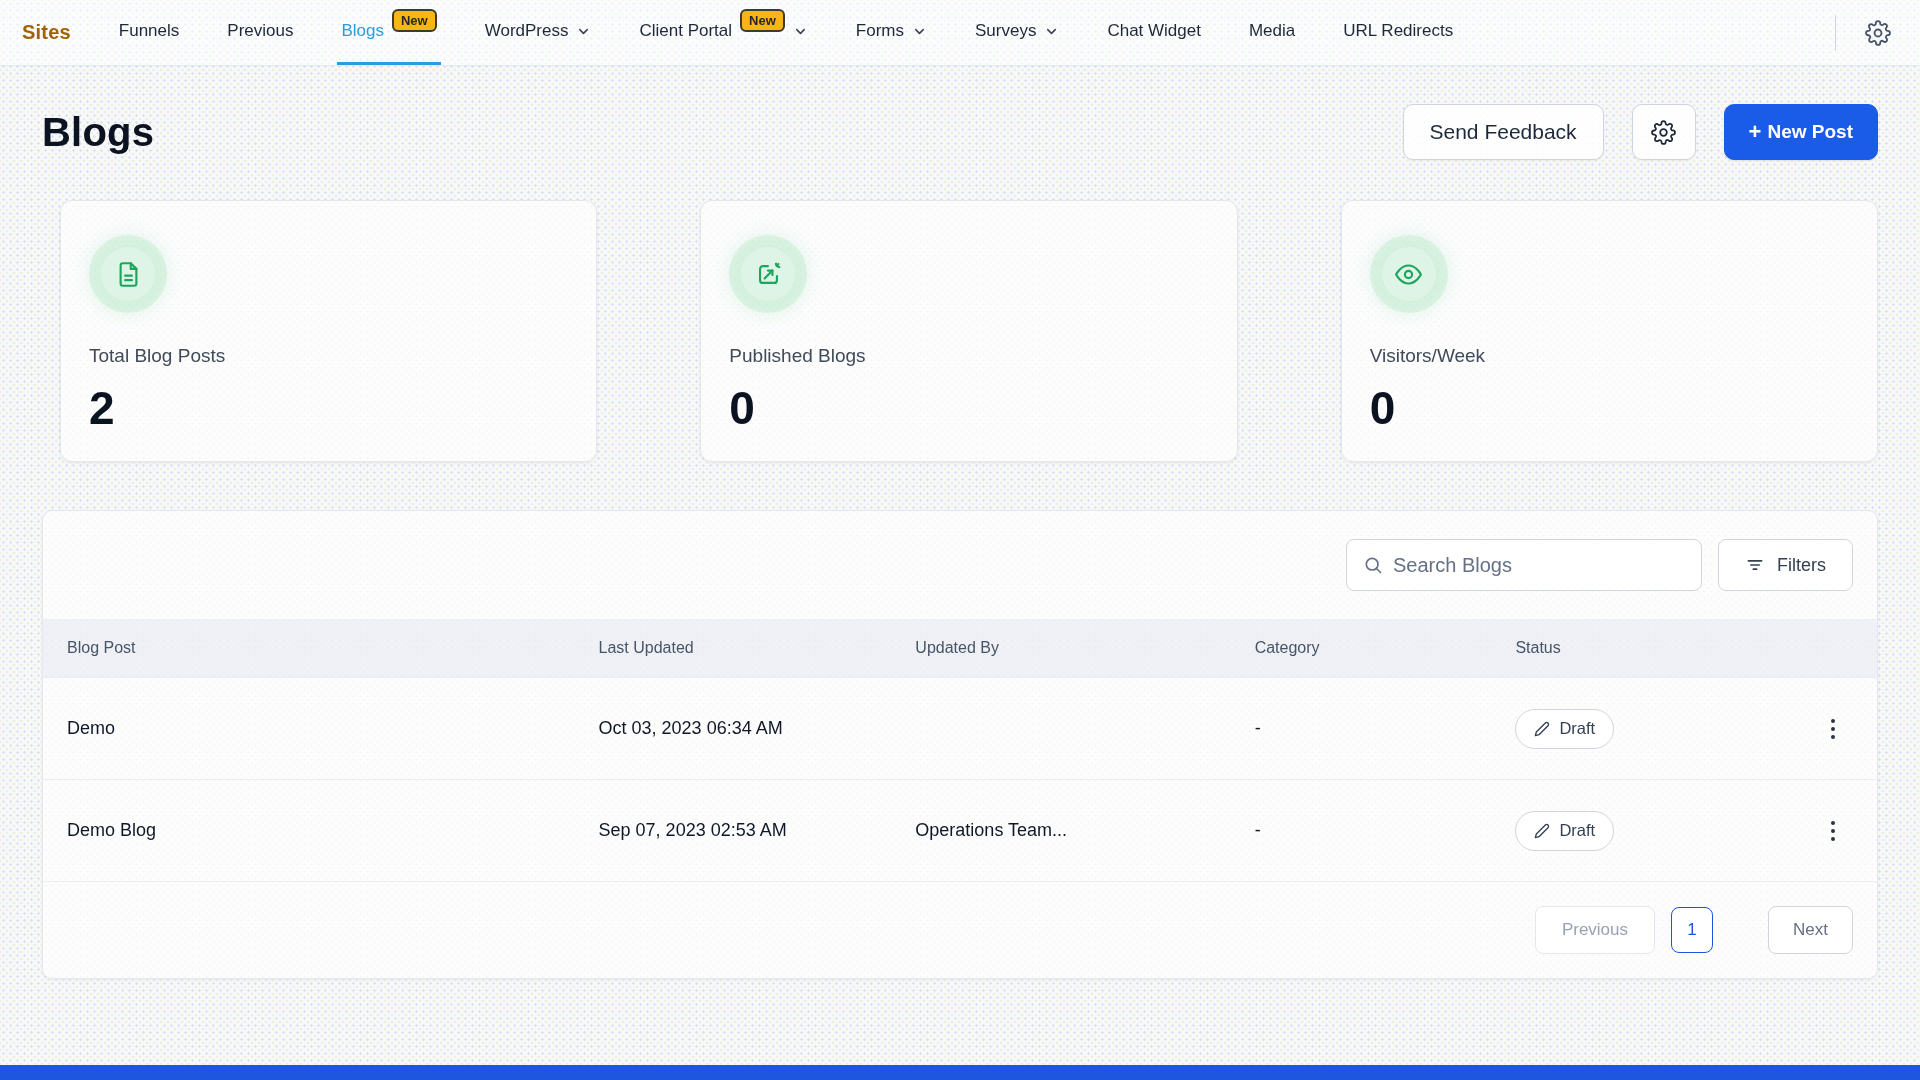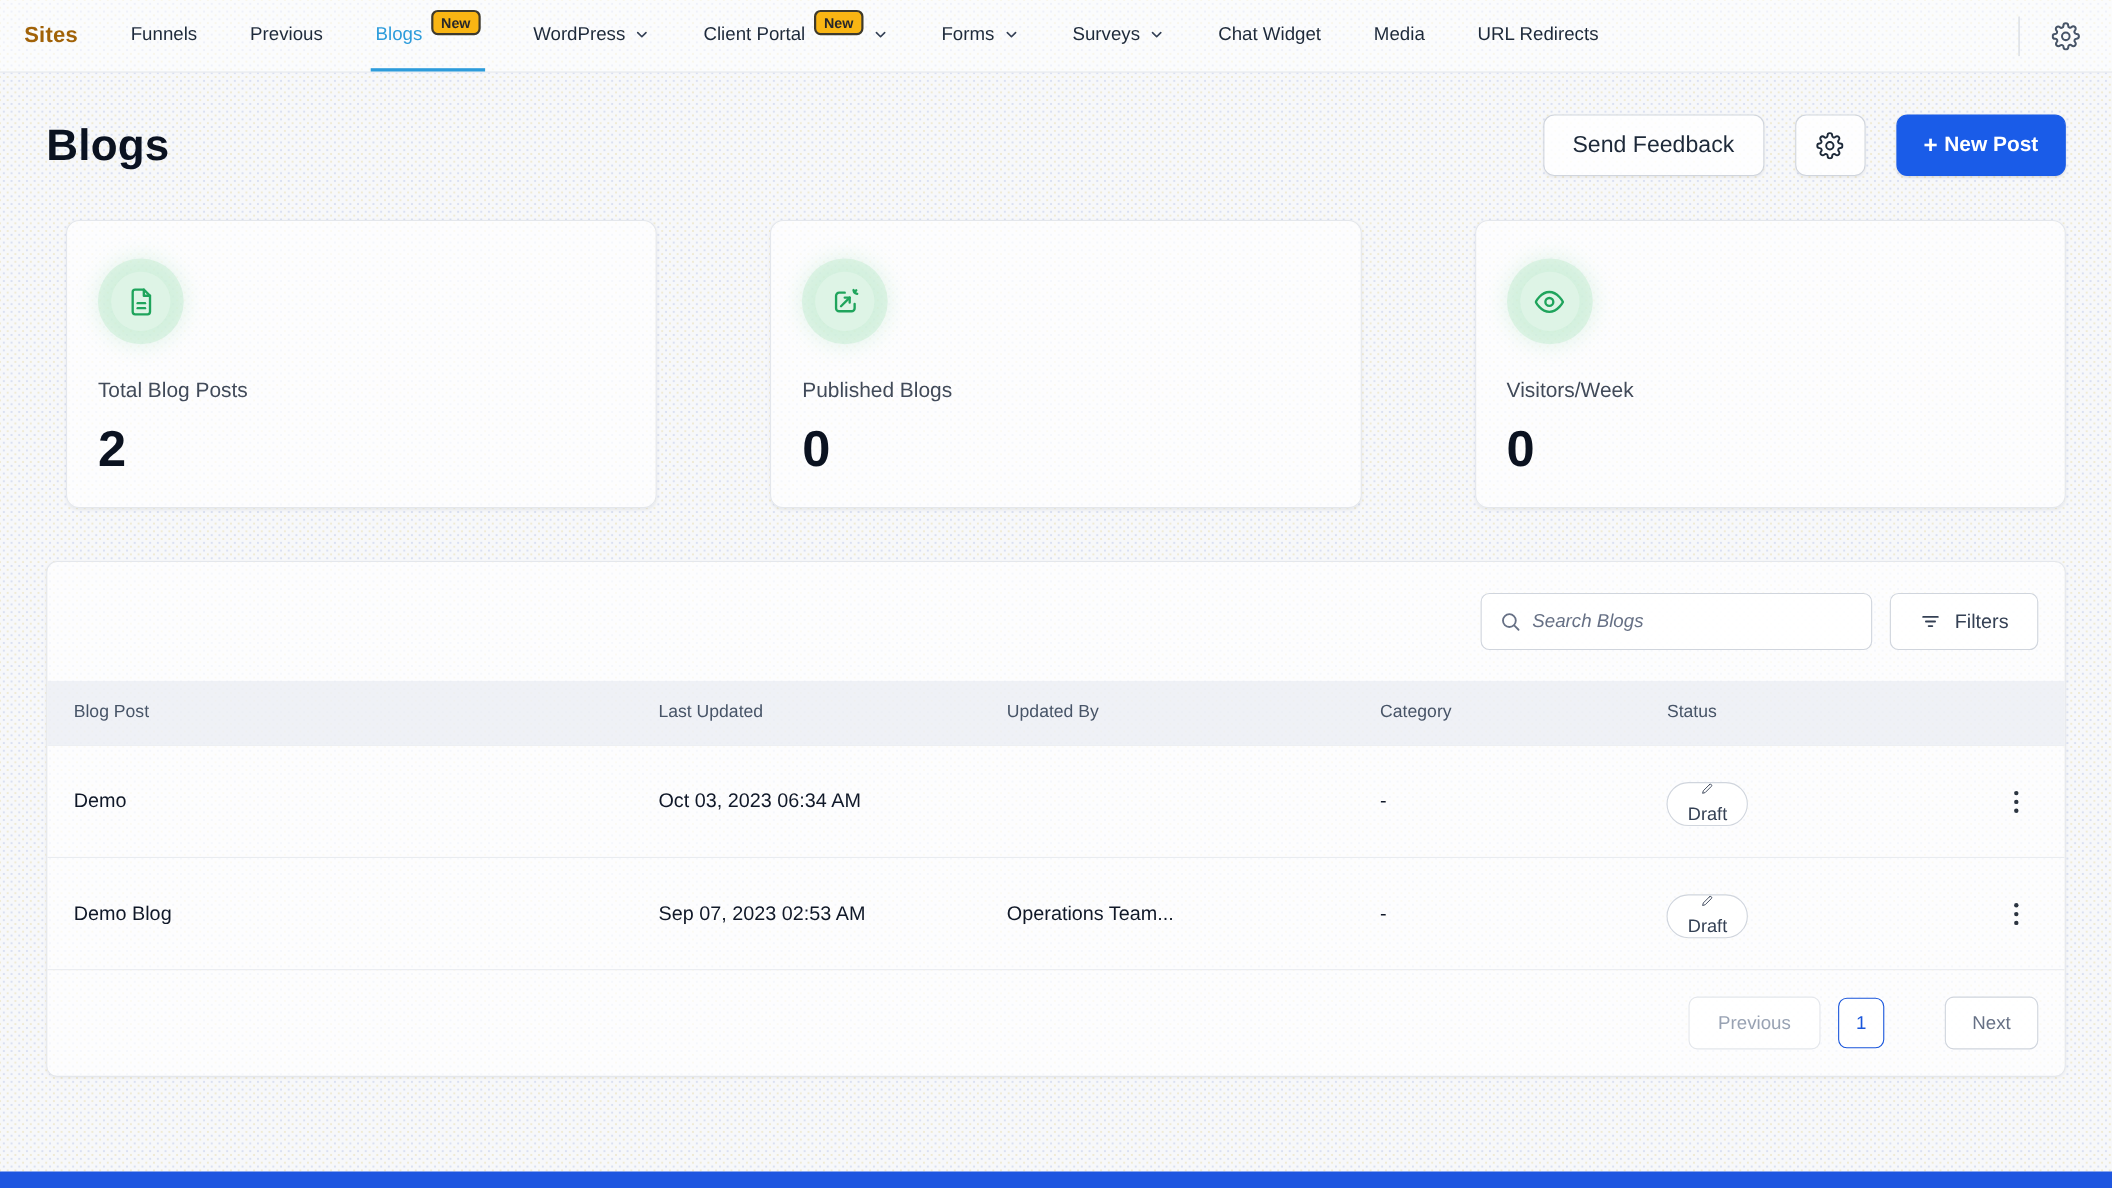--- a/index.html
+++ b/index.html
@@ -96,21 +96,21 @@
   }
   .table-toolbar { display:flex; justify-content:flex-end; align-items:center; gap:16px; padding:28px 24px; }
   .search-box {
     display:flex; align-items:center; gap:10px;
     width:356px; height:52px; border:1px solid #d0d5dd; border-radius:8px;
     background:rgba(255,255,255,0.8); padding:0 16px;
   }
   .search-box svg { width:20px; height:20px; stroke:#667085; flex:0 0 auto; }
   .search-box input {
     border:none; outline:none; background:transparent; width:100%;
-    font-size:17px; color:#7f1d1d; font-family:inherit;font-style:italic;
+    font-size:20px; color:#7f1d1d; font-family:inherit;
   }
   .search-box input::placeholder { color:#667085; }
   .filters-btn {
     display:flex; align-items:center; justify-content:center; gap:12px;
     height:52px; padding:0 26px; border:1px solid #d0d5dd; border-radius:8px;
     background:rgba(255,255,255,0.8); font-size:18px; color:#344054; cursor:pointer;
     font-family:inherit;
   }
   .filters-btn svg { width:20px; height:20px; stroke:#344054; }
 
@@ -127,21 +127,20 @@
   .col-by      { flex:0 0 19.0%; }
   .col-cat     { flex:0 0 14.6%; }
   .col-status  { flex:0 0 15.8%; }
   .col-actions { flex:1; display:flex; justify-content:flex-end; padding-right:10px; }
 
   .draft-pill {
     display:inline-flex; align-items:center; gap:9px;
     height:40px; padding:0 18px; border:1px solid #d0d5dd; border-radius:999px;
     background:rgba(255,255,255,0.85); font-size:16.5px; color:#344054; cursor:pointer;
     font-family:inherit;
-    flex-direction:column;
   }
   .draft-pill svg { width:16px; height:16px; stroke:#344054; }
   .kebab { display:flex; flex-direction:column; gap:4px; padding:8px; background:none; border:none; cursor:pointer; }
   .kebab span { width:4px; height:4px; border-radius:50%; background:#2b3440; }
 
   .pagination {
     display:flex; justify-content:flex-end; align-items:center; gap:16px;
     padding:24px; border-top:1px solid #e9ecf0;
   }
   .page-btn {

